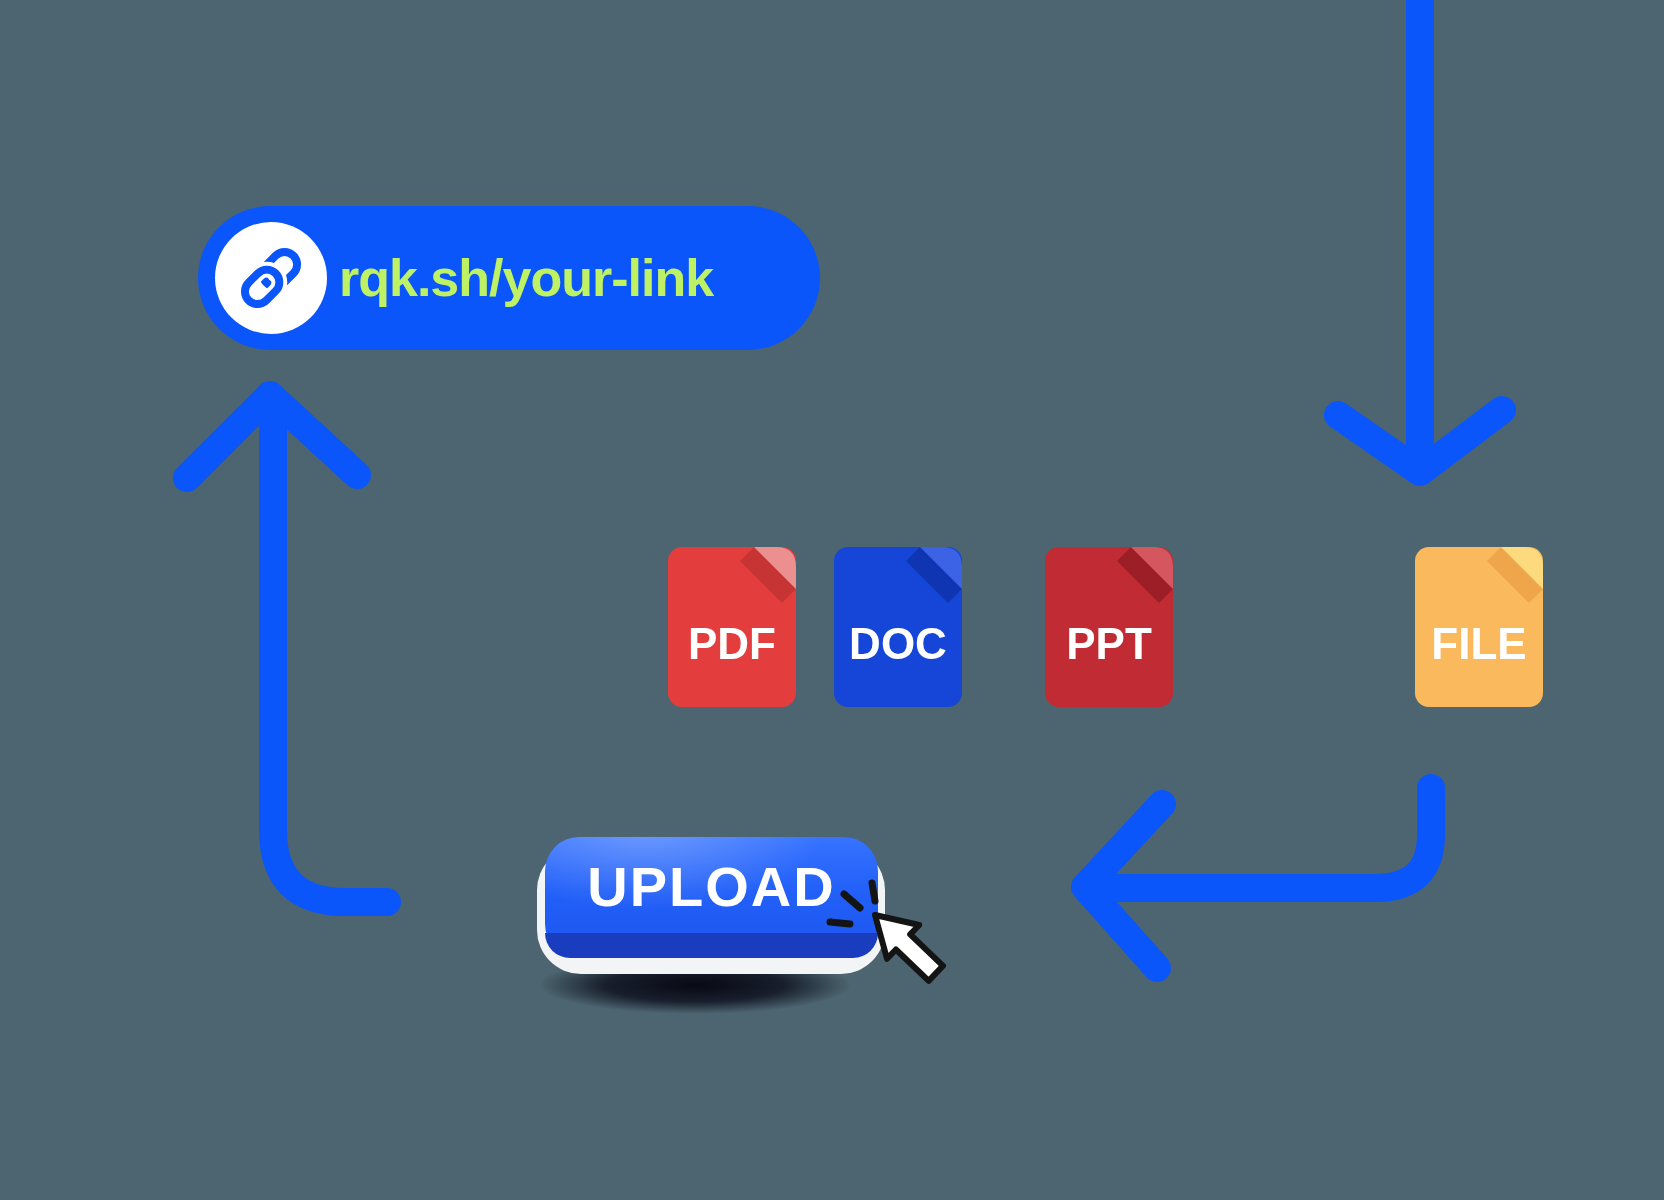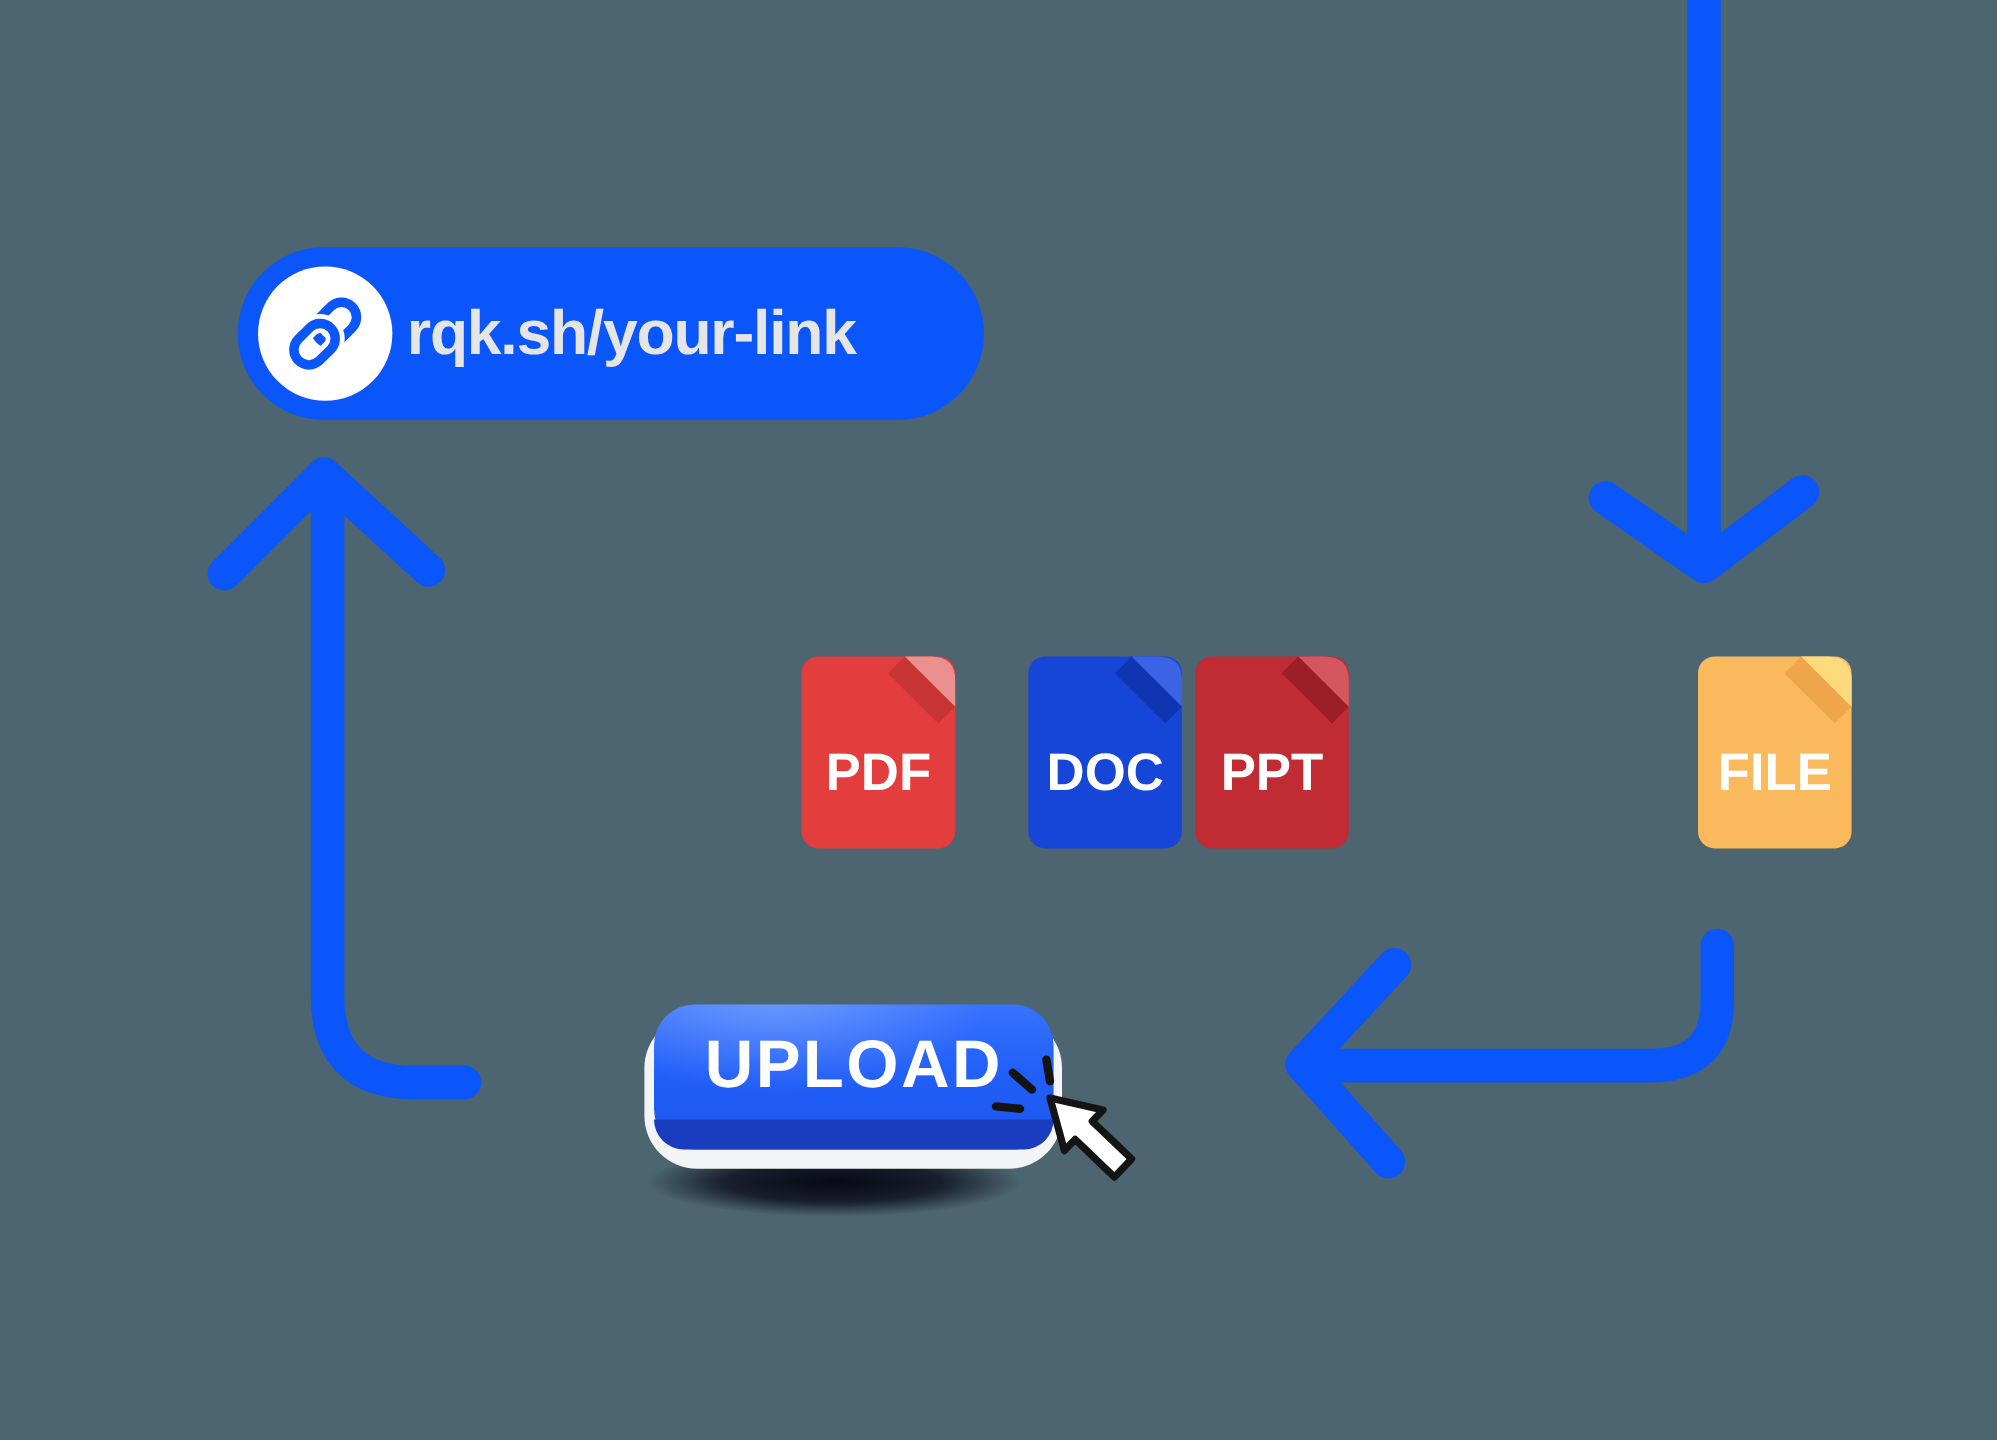--- a/index.html
+++ b/index.html
@@ -7,21 +7,21 @@
           font-family:"Liberation Sans", sans-serif;}
   .abs{position:absolute;}
   svg{display:block;overflow:visible;}
   .stroke{fill:none;stroke:var(--accent,#0A56FB);stroke-width:28;stroke-linecap:round;stroke-linejoin:round;}
 
   
   .pill{left:198px;top:206px;width:622px;height:144px;border-radius:72px;background:var(--accent,#0A56FB);
         display:flex;align-items:center;}
   .pill-circle{width:112px;height:112px;border-radius:50%;background:#ffffff;margin-left:17px;
         display:flex;align-items:center;justify-content:center;}
-  .pill-text{margin-left:12px;color:#e5e5e5;font-size:52px;font-weight:bold;letter-spacing:-1px;white-space:nowrap;}
+  .pill-text{margin-left:12px;color:#bef264;font-size:52px;font-weight:bold;letter-spacing:-1px;white-space:nowrap;}
 
   
   .file{width:128px;height:160px;top:547px;}
   .file svg{position:absolute;left:0;top:0;}
   .file-label{position:absolute;left:0;top:0;width:128px;height:160px;display:flex;align-items:center;justify-content:center;
         padding-top:33px;box-sizing:border-box;color:#ffffff;font-size:44px;font-weight:bold;letter-spacing:0;}
 
   
   .btn-shadow{left:495px;top:948px;width:400px;height:74px;
         background:radial-gradient(ellipse closest-side at 50% 50%, rgba(5,5,16,0.96) 0%, rgba(7,7,22,0.75) 45%, rgba(10,10,30,0) 78%);}
@@ -69,30 +69,30 @@
 
   <div class="abs file" style="left:668px;">
     <svg width="128" height="160" viewBox="0 0 128 160">
       <rect x="0" y="0" width="128" height="160" rx="14" fill="#E33D3D"></rect>
       <path d="M86,0 L128,42 L114,56 L72,14 Z" fill="#C73434"></path>
       <path d="M86,0 L128,42 L128,20 Q128,0 108,0 Z" fill="#EC8F8F"></path>
     </svg>
     <div class="file-label">PDF</div>
   </div>
 
-  <div class="abs file" style="left:857px;text-decoration:underline;">
+  <div class="abs file" style="left:834px;text-decoration:underline;">
     <svg width="128" height="160" viewBox="0 0 128 160">
       <rect x="0" y="0" width="128" height="160" rx="14" fill="#1646D8"></rect>
       <path d="M86,0 L128,42 L114,56 L72,14 Z" fill="#0F35B2"></path>
       <path d="M86,0 L128,42 L128,20 Q128,0 108,0 Z" fill="#3C62E6"></path>
     </svg>
     <div class="file-label">DOC</div>
   </div>
 
-  <div class="abs file" style="left:996px;">
+  <div class="abs file" style="left:1045px;">
     <svg width="128" height="160" viewBox="0 0 128 160">
       <rect x="0" y="0" width="128" height="160" rx="14" fill="#C12B34"></rect>
       <path d="M86,0 L128,42 L114,56 L72,14 Z" fill="#9C1E27"></path>
       <path d="M86,0 L128,42 L128,20 Q128,0 108,0 Z" fill="#D4565E"></path>
     </svg>
     <div class="file-label">PPT</div>
   </div>
 
 
   <div class="abs file" style="left:1415px;">

